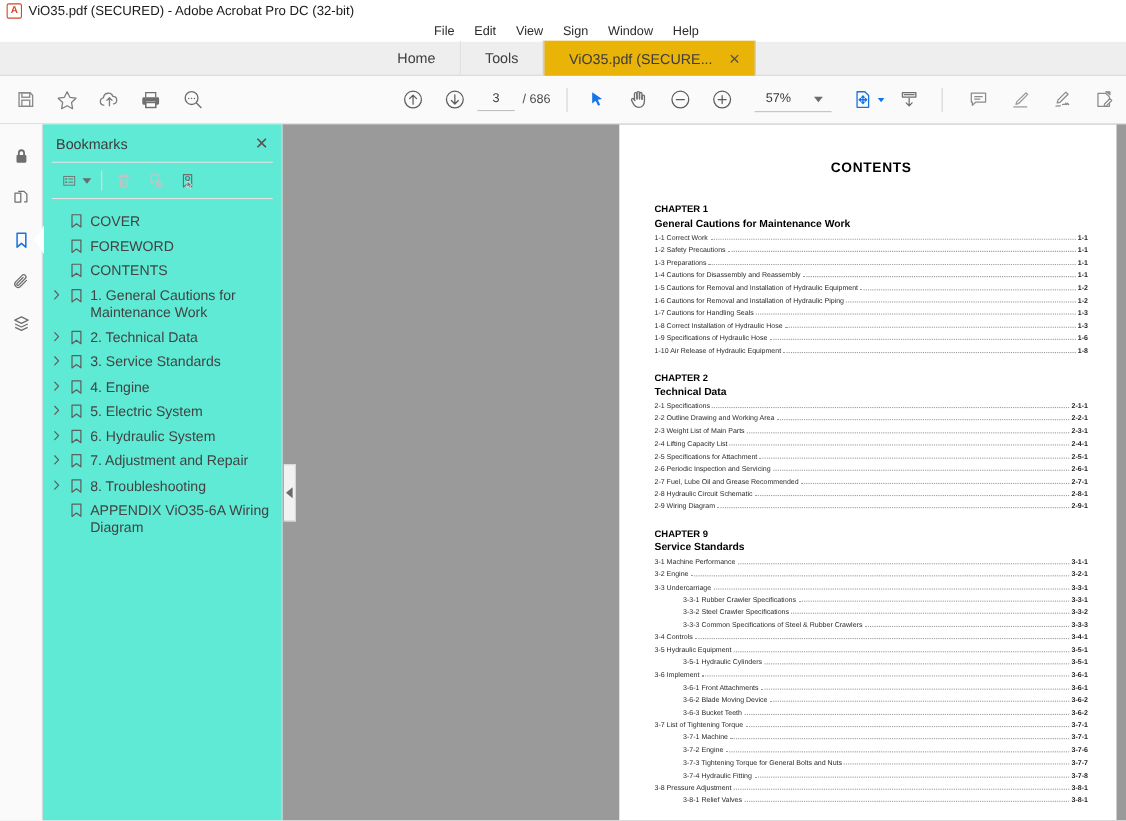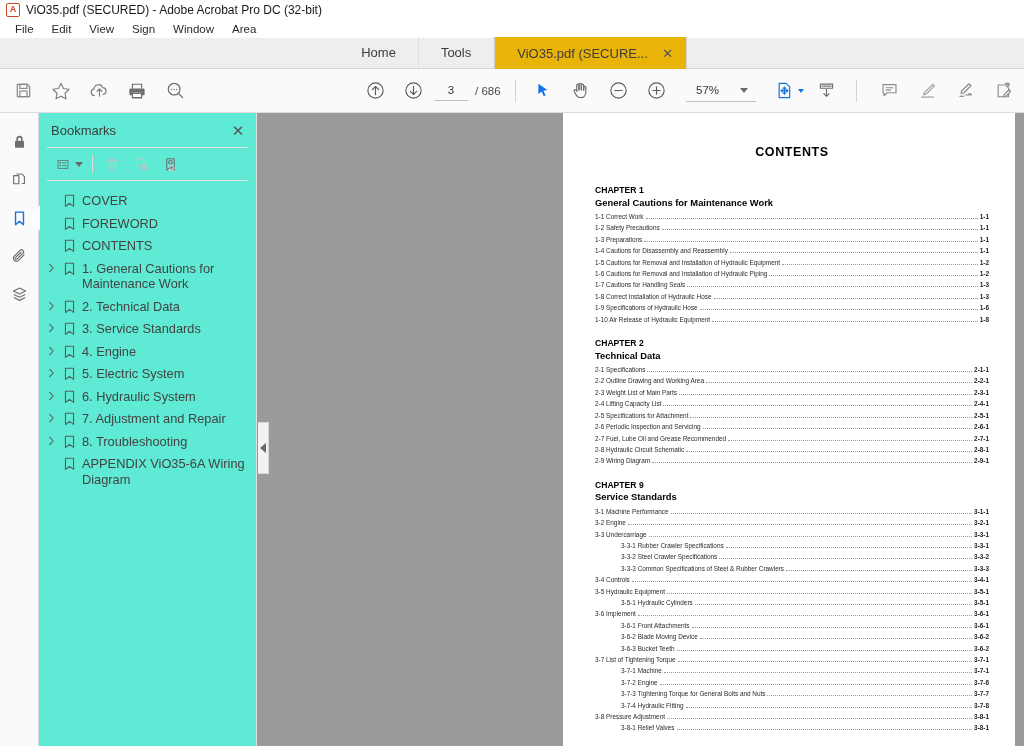--- a/index.html
+++ b/index.html
@@ -27,21 +27,21 @@
     color: #d24726; font-size: 9px; font-weight: bold;
     display: flex; align-items: center; justify-content: center;
     margin-right: 6px; background: #fff; line-height: 1;
   }
   .title-text { font-size: 12px; color: #1a1a1a; white-space: nowrap; }
 
   
   .menubar {
     height: 18px; flex: 0 0 18px;
     display: flex; align-items: center;
-    background: #ffffff; padding-left: 6px;
+    background: #ffffff; padding-left: 6px; justify-content: center;
   }
   .menu-item {
     font-size: 11.5px; color: #2b2b2b;
     padding: 0 9px; height: 18px; line-height: 18px; cursor: default;
   }
 
   
   .tabstrip {
     height: 31px; flex: 0 0 31px;
     display: flex; align-items: flex-end;
@@ -241,21 +241,21 @@
     <div class="app-icon">A</div>
     <div class="title-text">ViO35.pdf (SECURED) - Adobe Acrobat Pro DC (32-bit)</div>
   </div>
 
   <div class="menubar">
     <div class="menu-item">File</div>
     <div class="menu-item">Edit</div>
     <div class="menu-item">View</div>
     <div class="menu-item">Sign</div>
     <div class="menu-item">Window</div>
-    <div class="menu-item">Area</div>
+    <div class="menu-item">Help</div>
   </div>
 
   <div class="tabstrip">
     <div class="tab">
       <span class="tab-label">Home</span>
     </div>
     <div class="tab">
       <span class="tab-label">Tools</span>
     </div>
     <div class="tab doc">

